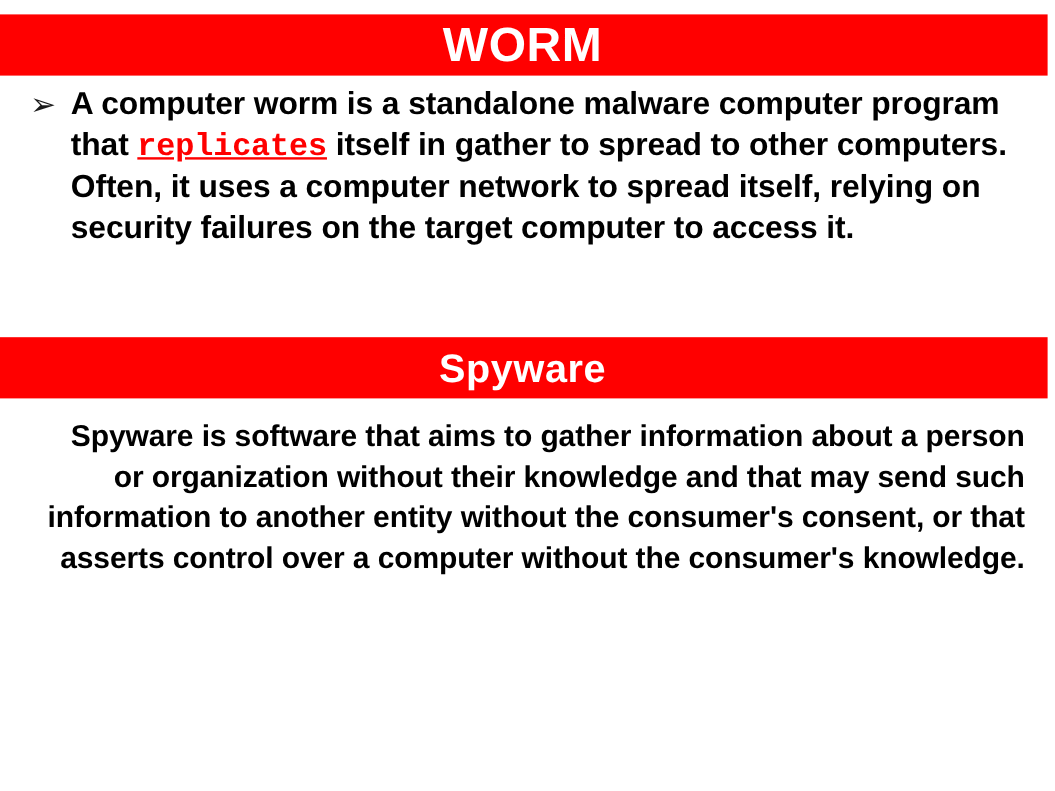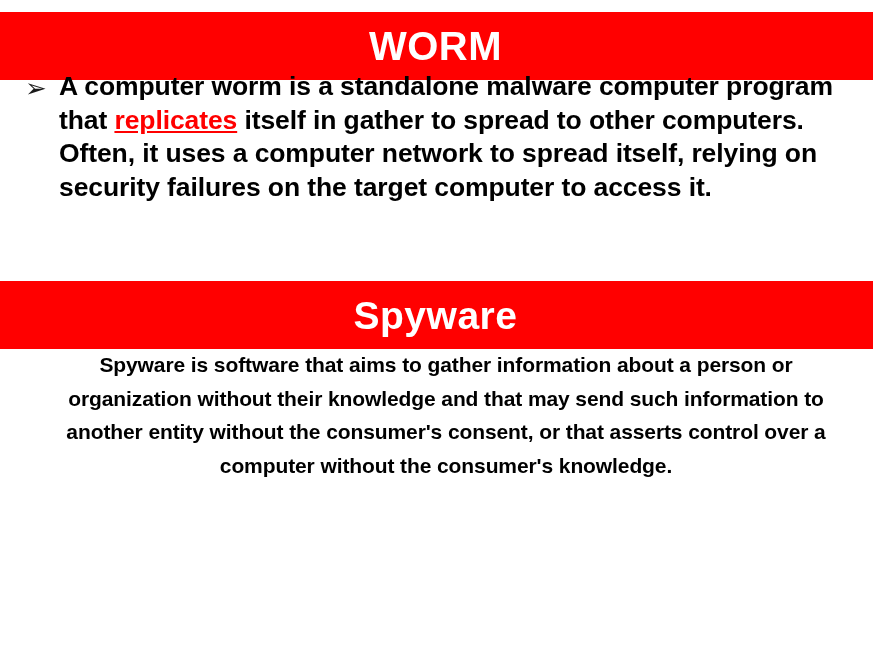--- a/index.html
+++ b/index.html
@@ -16,42 +16,42 @@
     height: 659px;
     background: #ffffff;
     overflow: hidden;
     box-sizing: border-box;
   }
   
   .band {
     position: absolute;
     left: 0;
     width: 873px;
-    height: 68px;
+    height: 51px;
     background: #ff0000;
     display: flex;
     align-items: center;
     justify-content: center;
   }
   .band-worm  { top: 12px; }
   .band-spy   { top: 281px; }
 
   .band-title {
     color: #ffffff;
     font-weight: bold;
     letter-spacing: 0.5px;
     line-height: 1;
     white-space: nowrap;
   }
   .band-worm .band-title {
     font-size: 40px;
     transform: translateX(-1px);
   }
   .band-spy .band-title {
-    font-size: 39px;
+    font-size: 33px;
     transform: translateX(-1px);
   }
 
   
   .worm-block {
     position: absolute;
     top: 70px;
     left: 25px;
     width: 835px;
     display: flex;
@@ -74,34 +74,35 @@
     color: #000000;
     line-height: 33.5px;
     letter-spacing: -0.1px;
     text-align: left;
   }
   .hl-replicates {
     color: #ff0000;
     text-decoration: underline;
     text-decoration-color: #ff0000;
     text-underline-offset: 2px;
+    font-family: Liberation Mono, monospace;
   }
 
   
   .spy-block {
     position: absolute;
     top: 348px;
     left: 38px;
     width: 816px;
-    font-size: 21px;
+    font-size: 25px;
     font-weight: bold;
     color: #000000;
     line-height: 33.5px;
     letter-spacing: -0.1px;
-    text-align: center;
+    text-align: right;
   }
 </style>
 </head>
 <body>
 
 <div class="slide">
 
   <div class="band band-worm">
     <div class="band-title">WORM</div>
   </div>

